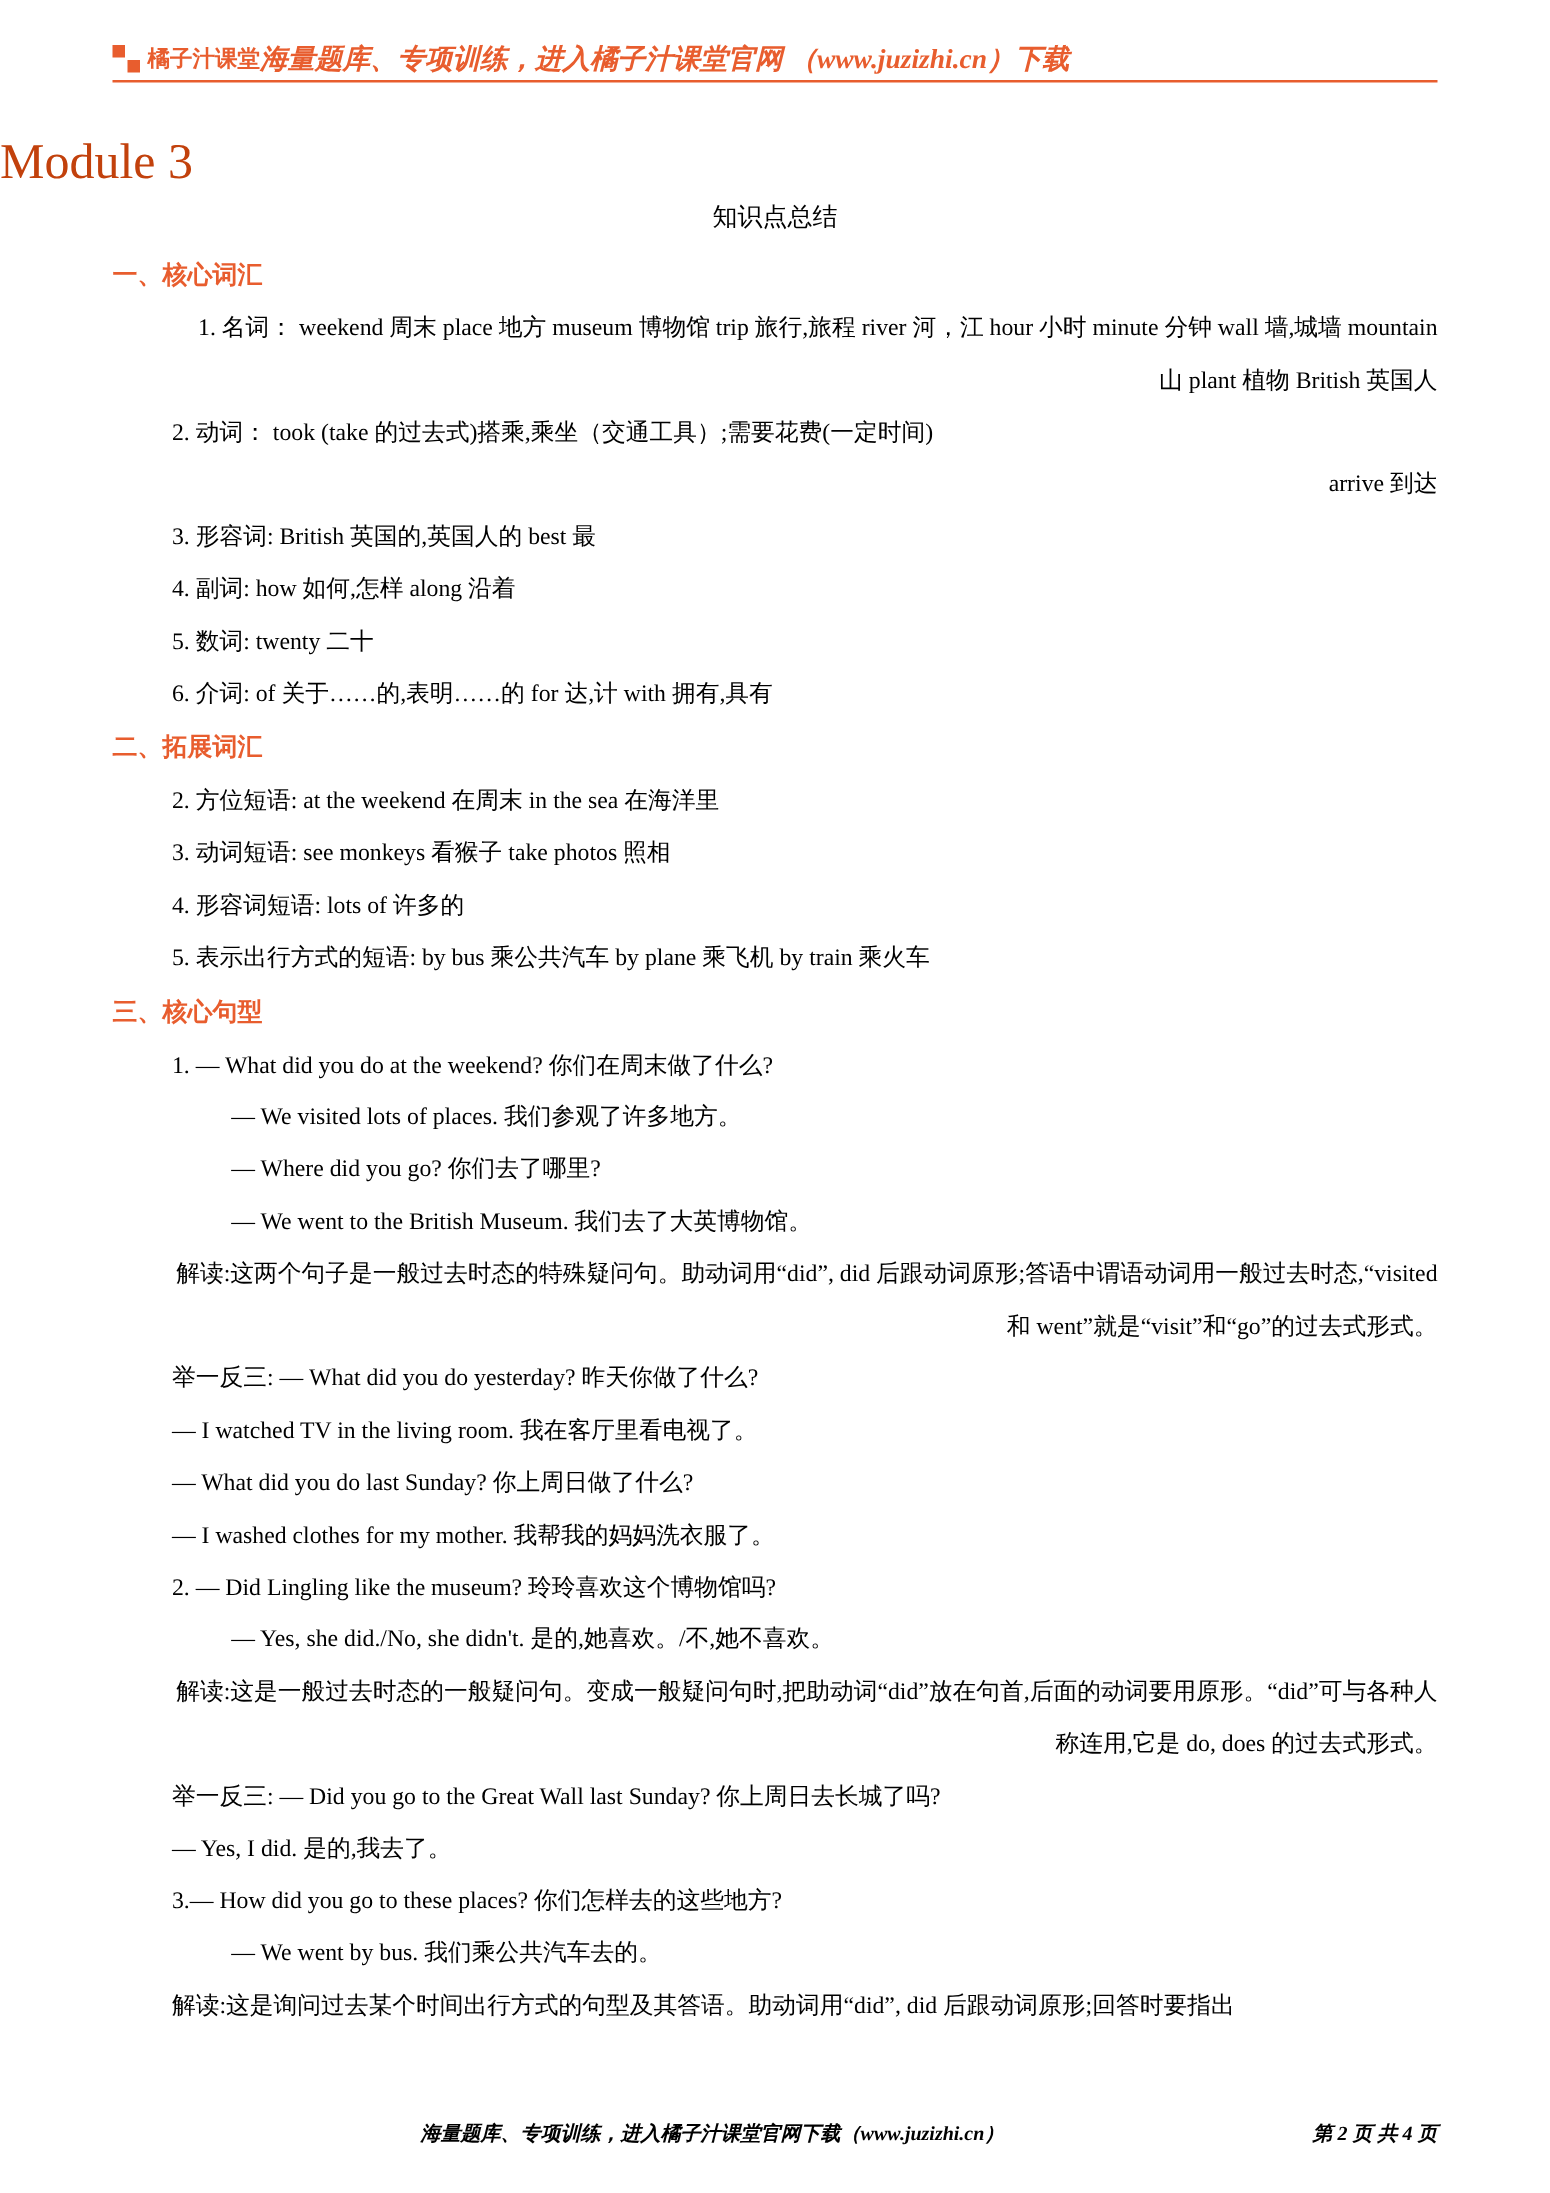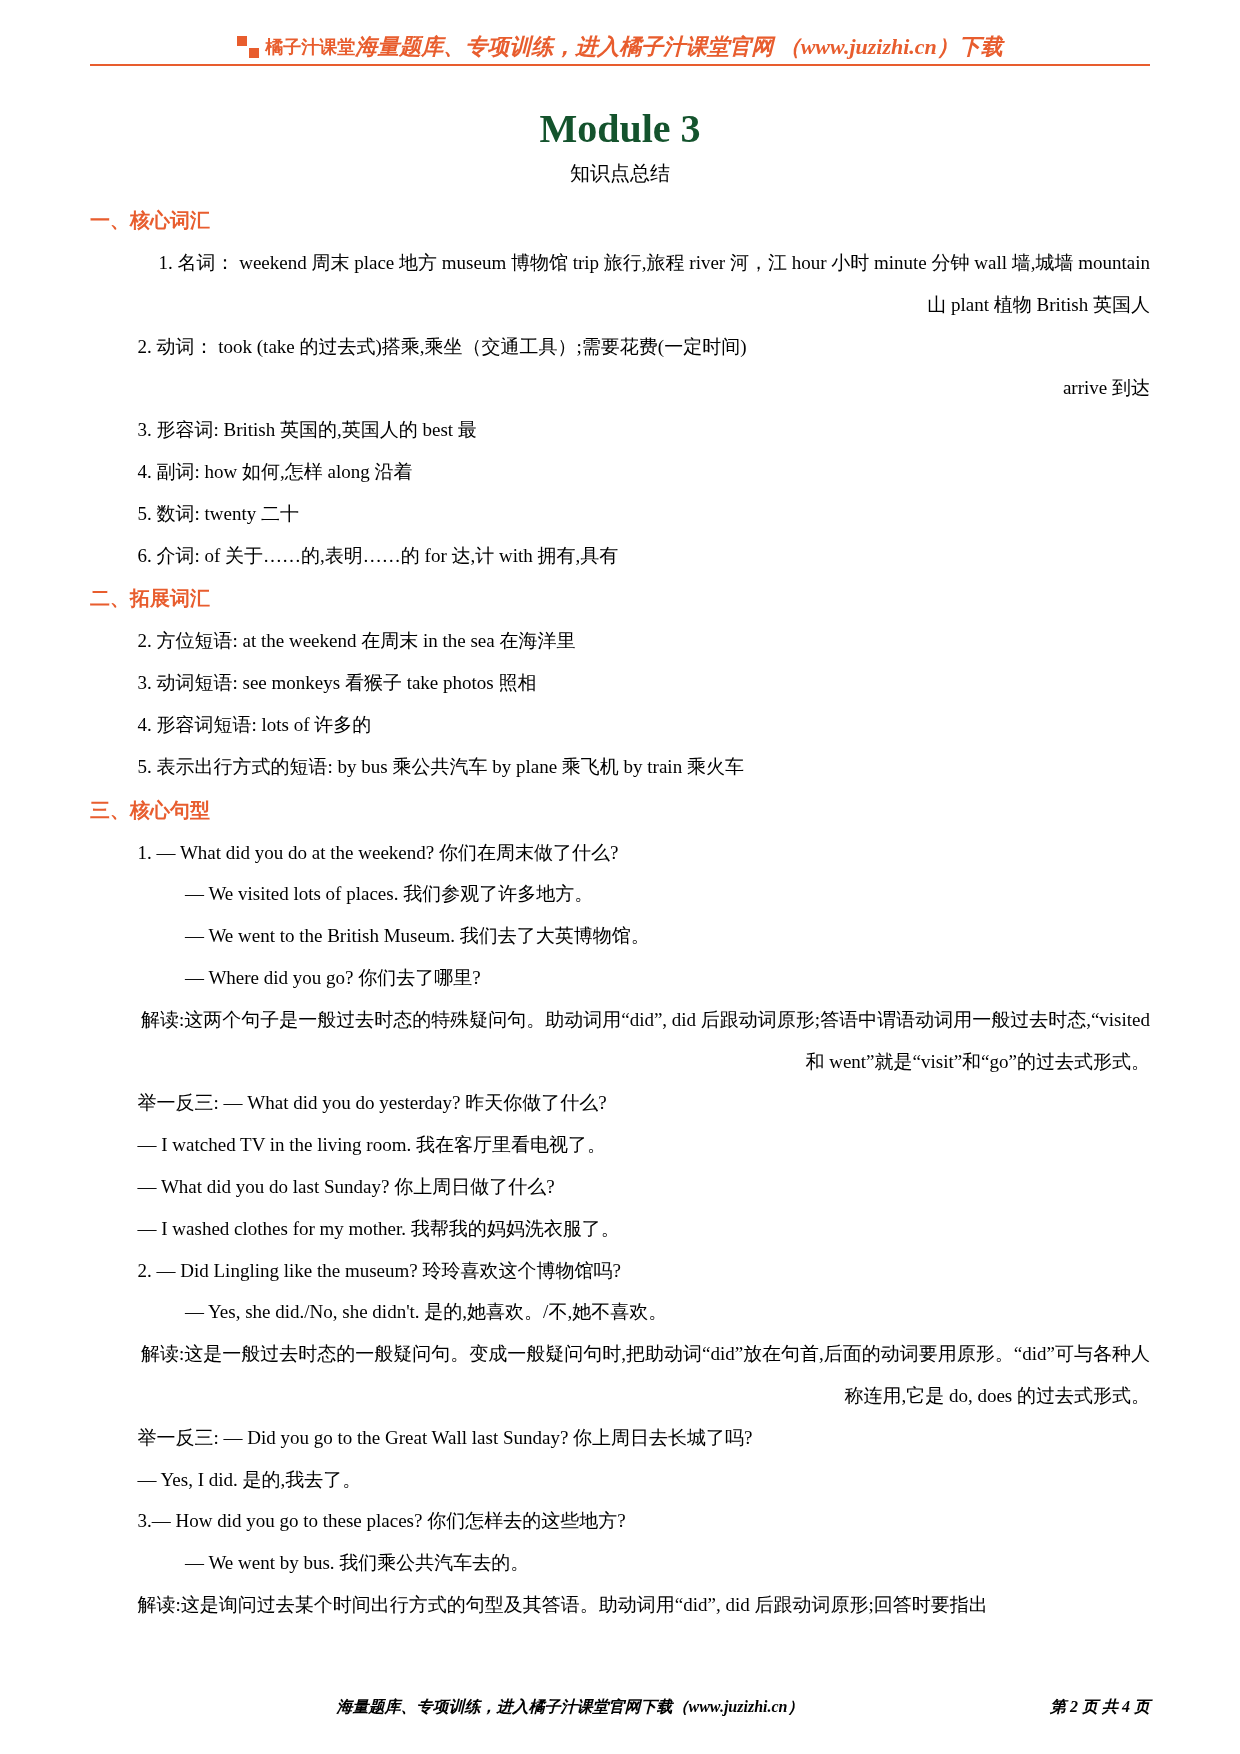--- a/index.html
+++ b/index.html
@@ -10,21 +10,21 @@
       font-family: "Microsoft YaHei", "SimSun", serif;
       position: relative;
     }
     .header {
       position: absolute;
       top: 32px;
       left: 0;
       right: 0;
       padding: 0 90px;
       display: flex;
-      justify-content: center;
+      justify-content: flex-start;
       align-items: center;
     }
     .logo {
       display: flex;
       align-items: center;
       gap: 6px;
     }
     .logo-img {
       width: 22px;
       height: 22px;
@@ -45,25 +45,24 @@
       background: #e85d2e;
       right: 0; bottom: 0;
     }
     .logo-text { color: #e85d2e; font-size: 18px; font-weight: bold; }
     .header-right { color: #e85d2e; font-size: 22px; font-weight: bold; font-style: italic; }
     .divider { position: absolute; top: 64px; left: 90px; right: 90px; height: 2px; background: #e85d2e; }
     .title {
       position: absolute;
       top: 105px;
       left: 0; right: 0;
-      text-align: center;
       font-size: 40px;
-      font-weight: bold;
+      font-weight: normal;
       font-family: "Times New Roman", serif;
-      color: #14532d;
+      color: #c2410c;
     }
     .subtitle {
       position: absolute;
       top: 160px;
       left: 0; right: 0;
       text-align: center;
       font-size: 20px;
       color: #000000;
     }
     .content {
@@ -126,22 +125,22 @@
 
   <div class="section-heading">二、拓展词汇</div>
   <div class="para">2. 方位短语: at the weekend  在周末     in the sea  在海洋里</div>
   <div class="para">3. 动词短语: see monkeys 看猴子     take photos  照相</div>
   <div class="para"> 4. 形容词短语: lots of  许多的</div>
   <div class="para">5. 表示出行方式的短语: by bus  乘公共汽车     by plane  乘飞机    by train  乘火车</div>
 
   <div class="section-heading">三、核心句型</div>
   <div class="para">1.  — What did you do at the weekend?  你们在周末做了什么?</div>
   <div class="para-dialogue">— We visited lots of places.  我们参观了许多地方。</div>
+  <div class="para-dialogue">— Where did you go?  你们去了哪里?</div>
   <div class="para-dialogue">— We went to the British Museum.  我们去了大英博物馆。</div>
-  <div class="para-dialogue">— Where did you go?  你们去了哪里?</div>
   <div class="para-noindent"><span style="display:inline-block;width:2.5em"></span><span>解读:这两个句子是一般过去时态的特殊疑问句。助动词用“did”, did 后跟动词原形;答语中谓语动词用一般过去时态,“visited 和 went”就是“visit”和“go”的过去式形式。</span></div>
   <div class="para">举一反三:  — What did you do yesterday?  昨天你做了什么?</div>
   <div class="para">— I watched TV in the living room.  我在客厅里看电视了。</div>
   <div class="para">— What did you do last Sunday?  你上周日做了什么?</div>
   <div class="para">— I washed clothes for my mother.  我帮我的妈妈洗衣服了。</div>
   <div class="para">2.  — Did Lingling like the museum?  玲玲喜欢这个博物馆吗?</div>
   <div class="para-dialogue">— Yes, she did./No, she didn't.  是的,她喜欢。/不,她不喜欢。</div>
   <div class="para-noindent"><span style="display:inline-block;width:2.5em"></span><span>解读:这是一般过去时态的一般疑问句。变成一般疑问句时,把助动词“did”放在句首,后面的动词要用原形。“did”可与各种人称连用,它是 do, does 的过去式形式。</span></div>
   <div class="para">举一反三:  — Did you go to the Great Wall last Sunday?  你上周日去长城了吗?</div>
   <div class="para">— Yes, I did.  是的,我去了。</div>

